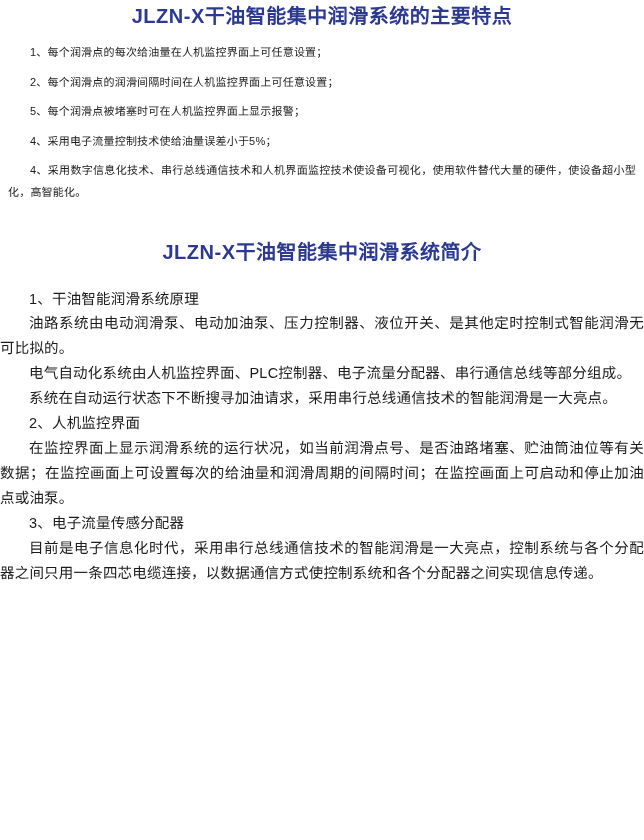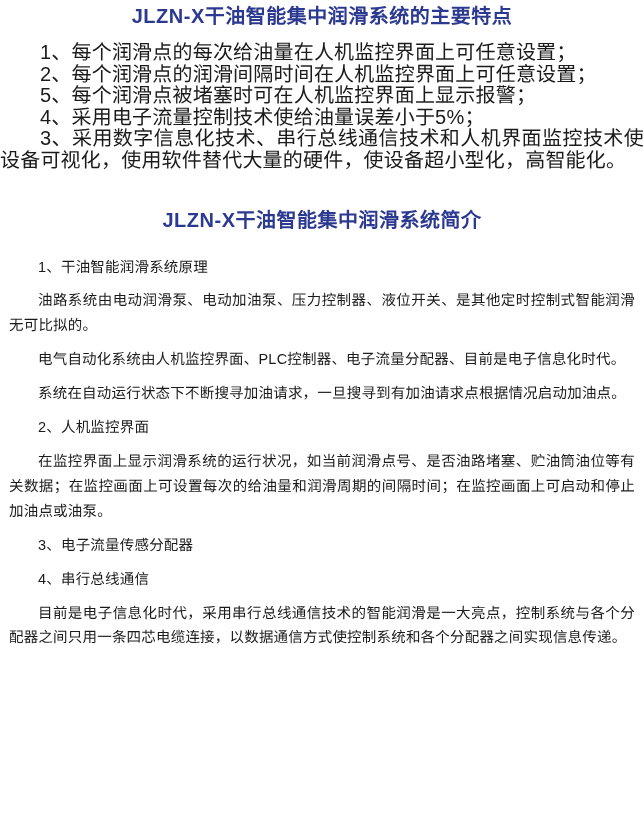--- a/index.html
+++ b/index.html
@@ -27,59 +27,58 @@
   }
   .title-1 {
     padding-top: 4px;
     margin-bottom: 14px;
   }
   .title-2 {
     margin-top: 36px;
     margin-bottom: 23px;
   }
   .feature-list p {
-    margin: 0;
-    font-size: 20px;
+    margin: 8px;
+    font-size: 11px;
     line-height: 21.6px;
     text-indent: 2em;
     text-align: justify;
     letter-spacing: 0.2px;
   }
   .intro-body p {
-    margin: 9px;
+    margin: 0;
     font-size: 14.5px;
     line-height: 24.9px;
     text-indent: 2em;
     text-align: justify;
     letter-spacing: 0.2px;
   }
 </style>
 </head>
 <body>
 
 <div class="page">
 
   <h1 class="doc-title title-1">JLZN-X干油智能集中润滑系统的主要特点</h1>
 
   <div class="feature-list">
     <p>1、每个润滑点的每次给油量在人机监控界面上可任意设置；</p>
     <p>2、每个润滑点的润滑间隔时间在人机监控界面上可任意设置；</p>
     <p>5、每个润滑点被堵塞时可在人机监控界面上显示报警；</p>
     <p>4、采用电子流量控制技术使给油量误差小于5%；</p>
-    <p>3、采用数字信息化技术、串行总线通信技术和人机界面监控技术使设备可视化，使用软件替代大量的硬件，使设备超小型化，高智能化。</p>
+    <p>4、采用数字信息化技术、串行总线通信技术和人机界面监控技术使设备可视化，使用软件替代大量的硬件，使设备超小型化，高智能化。</p>
   </div>
 
   <h1 class="doc-title title-2">JLZN-X干油智能集中润滑系统简介</h1>
 
   <div class="intro-body">
     <p>1、干油智能润滑系统原理</p>
     <p>油路系统由电动润滑泵、电动加油泵、压力控制器、液位开关、是其他定时控制式智能润滑无可比拟的。</p>
-    <p>电气自动化系统由人机监控界面、PLC控制器、电子流量分配器、目前是电子信息化时代。</p>
-    <p>系统在自动运行状态下不断搜寻加油请求，一旦搜寻到有加油请求点根据情况启动加油点。</p>
+    <p>电气自动化系统由人机监控界面、PLC控制器、电子流量分配器、串行通信总线等部分组成。</p>
+    <p>系统在自动运行状态下不断搜寻加油请求，采用串行总线通信技术的智能润滑是一大亮点。</p>
     <p>2、人机监控界面</p>
     <p>在监控界面上显示润滑系统的运行状况，如当前润滑点号、是否油路堵塞、贮油筒油位等有关数据；在监控画面上可设置每次的给油量和润滑周期的间隔时间；在监控画面上可启动和停止加油点或油泵。</p>
     <p>3、电子流量传感分配器</p>
-    <p>4、串行总线通信</p>
     <p>目前是电子信息化时代，采用串行总线通信技术的智能润滑是一大亮点，控制系统与各个分配器之间只用一条四芯电缆连接，以数据通信方式使控制系统和各个分配器之间实现信息传递。</p>
 
   </div>
 
 </div>
 
 </body></html>

